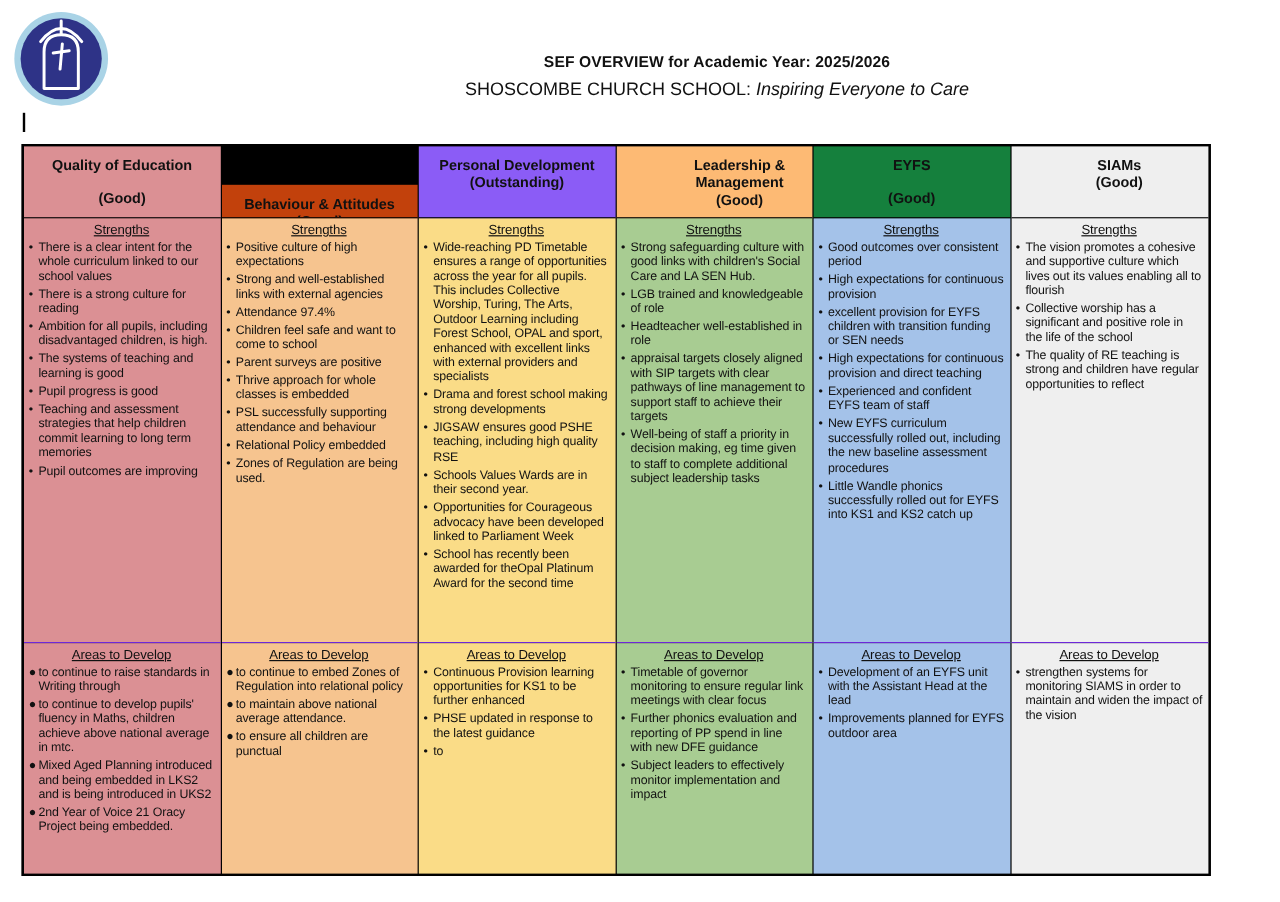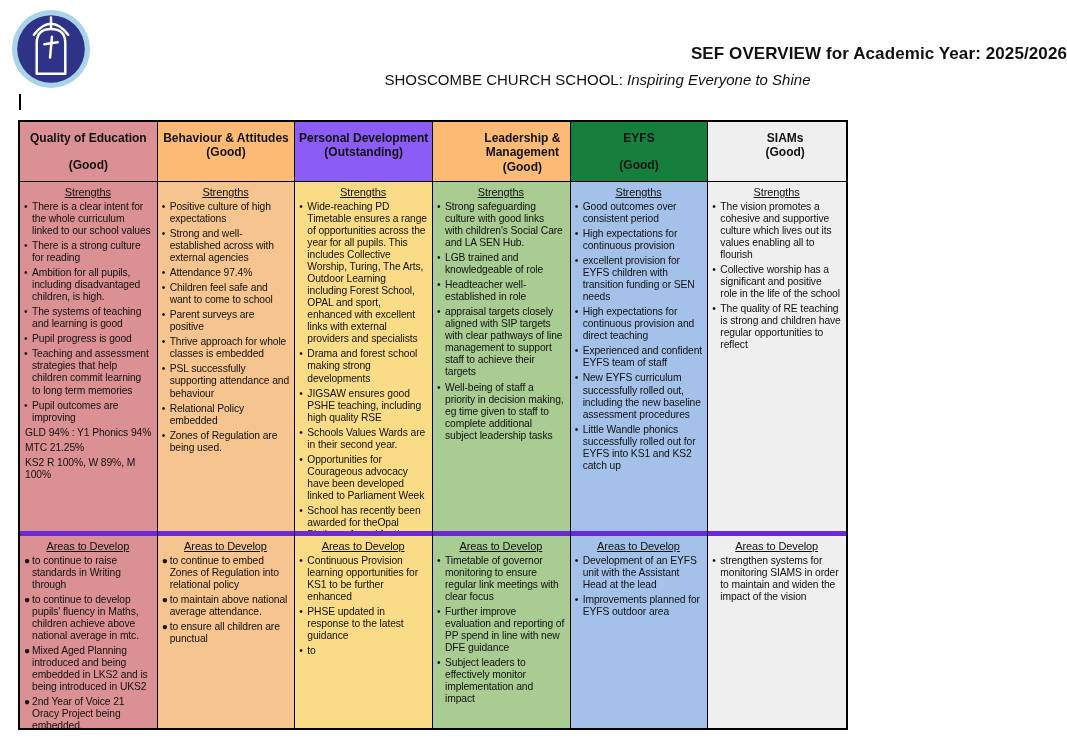--- a/index.html
+++ b/index.html
@@ -8,44 +8,44 @@
     width:1067px; height:752px; position:relative; overflow:hidden;
     font-family:"Liberation Sans", sans-serif; color:#111;
   }
   
   .logo {
     position:absolute; left:11px; top:9px; width:80px; height:80px;
   }
   .titles {
     position:absolute; left:128px; right:0; top:44px; text-align:center;
   }
-  .doc-title { font-size:17px; font-weight:bold; letter-spacing:0.1px;text-align:right; }
+  .doc-title { font-size:13px; font-weight:bold; letter-spacing:0.1px; }
   .doc-subtitle { font-size:15px; margin-top:7px; }
   .doc-subtitle .ital { font-style:italic; }
   .text-cursor {
     position:absolute; left:19px; top:94px; width:2px; height:16px; background:#000;
   }
   
   .sef-table {
-    position:absolute; left:18px; top:120px; width:830px; height:610px;
+    position:absolute; left:18px; top:120px; width:991px; height:610px;
     display:grid; grid-template-columns:repeat(6,1fr);
     border:2px solid #000; background:#000;
   }
   .col { display:grid; grid-template-rows:60px 354px 192px; }
   .col:not(:last-child) { border-right:1px solid #000; }
   .cell { overflow:hidden; }
   .cell.head {
     border-bottom:1px solid #000;
     display:flex; flex-direction:column; align-items:center;
     padding-top:9px; text-align:center;
     font-weight:bold; font-size:12px; line-height:1.2;
   }
   .cell.head .hr.gap { margin-top:13px; }
   .cell.body { padding:4px 5px 4px 4px; font-size:10.3px; line-height:1.17; letter-spacing:-0.1px; }
-  .cell.body.strengths { border-bottom:5px solid #6d28d9; }
+  .cell.body.strengths { border-bottom:1px solid #6d28d9; }
   .sec {
     text-align:center; text-decoration:underline; font-size:11px; margin-bottom:2px;
   }
   .li { display:flex; margin-bottom:3px; }
   .li .bullet { flex:0 0 auto; width:8px; text-align:left; }
   .li .txt { flex:1 1 auto; }
   .fn { margin-bottom:3px; padding-left:1px; }
 </style>
 </head>
 <body>
@@ -59,21 +59,21 @@
       <path d="M -18 -15 Q 0 -38 18 -15"></path>
       <path d="M 0 -33 L 0 -22"></path>
       <path d="M 1 -13 L -1 9"></path>
       <path d="M -7 -5 L 7 -7"></path>
     </g>
   </svg>
 </div>
 
 <div class="titles">
   <div class="doc-title">SEF OVERVIEW for Academic Year: 2025/2026</div>
-  <div class="doc-subtitle"><span>SHOSCOMBE CHURCH SCHOOL: </span><span class="ital">Inspiring Everyone to Shine</span></div>
+  <div class="doc-subtitle"><span>SHOSCOMBE CHURCH SCHOOL: </span><span class="ital">Inspiring Everyone to Care</span></div>
 </div>
 
 <div class="text-cursor"></div>
 
 <div class="sef-table">
 
   <div class="col">
     <div class="cell head" style="background-color: rgb(219, 144, 148);">
       <div class="ht">Quality of Education</div>
       <div class="hr gap">(Good)</div>
@@ -103,25 +103,20 @@
           </div>
           <div class="li">
             <span class="bullet">•</span>
             <span class="txt">Teaching and assessment strategies that help children commit learning to long term memories</span>
           </div>
           <div class="li">
             <span class="bullet">•</span>
             <span class="txt">Pupil outcomes are improving</span>
           </div>
         </div>
-      <div>
-          <div class="fn">GLD 94% : Y1 Phonics 94%</div>
-          <div class="fn">MTC 21.25%</div>
-          <div class="fn">KS2 R 100%, W 89%, M 100%</div>
-        </div>
     </div>
     <div class="cell body areas" style="background-color: rgb(219, 144, 148);">
       <div class="sec">Areas to Develop</div>
       <div>
           <div class="li">
             <span class="bullet">●</span>
             <span class="txt">to continue to raise standards in Writing through</span>
           </div>
           <div class="li">
             <span class="bullet">●</span>
@@ -133,34 +128,34 @@
           </div>
           <div class="li">
             <span class="bullet">●</span>
             <span class="txt">2nd Year of Voice 21 Oracy Project being embedded.</span>
           </div>
         </div>
     </div>
   </div>
 
   <div class="col">
-    <div class="cell head" style="background-color: #fdba74;">
+    <div class="cell head" style="background-color: #c2410c; margin-top: 32px;">
       <div class="ht">Behaviour &amp; Attitudes</div>
       <div class="hr">(Good)</div>
     </div>
     <div class="cell body strengths" style="background-color: rgb(246, 196, 143);">
       <div class="sec">Strengths</div>
       <div>
           <div class="li">
             <span class="bullet">•</span>
             <span class="txt">Positive culture of high expectations</span>
           </div>
           <div class="li">
             <span class="bullet">•</span>
-            <span class="txt">Strong and well-established across with external agencies</span>
+            <span class="txt">Strong and well-established links with external agencies</span>
           </div>
           <div class="li">
             <span class="bullet">•</span>
             <span class="txt">Attendance 97.4%</span>
           </div>
           <div class="li">
             <span class="bullet">•</span>
             <span class="txt">Children feel safe and want to come to school</span>
           </div>
           <div class="li">
@@ -289,21 +284,21 @@
     </div>
     <div class="cell body areas" style="background-color: rgb(168, 204, 146);">
       <div class="sec">Areas to Develop</div>
       <div>
           <div class="li">
             <span class="bullet">•</span>
             <span class="txt">Timetable of governor monitoring to ensure regular link meetings with clear focus</span>
           </div>
           <div class="li">
             <span class="bullet">•</span>
-            <span class="txt">Further improve evaluation and reporting of PP spend in line with new DFE guidance</span>
+            <span class="txt">Further phonics evaluation and reporting of PP spend in line with new DFE guidance</span>
           </div>
           <div class="li">
             <span class="bullet">•</span>
             <span class="txt">Subject leaders to effectively monitor implementation and impact</span>
           </div>
         </div>
     </div>
   </div>
 
   <div class="col">

